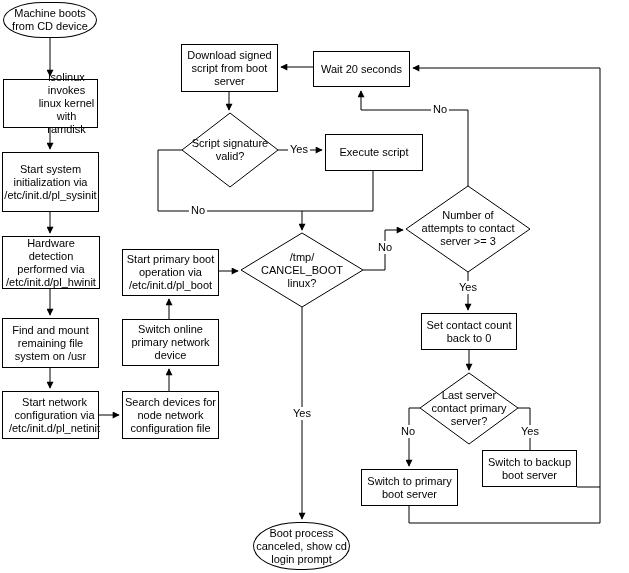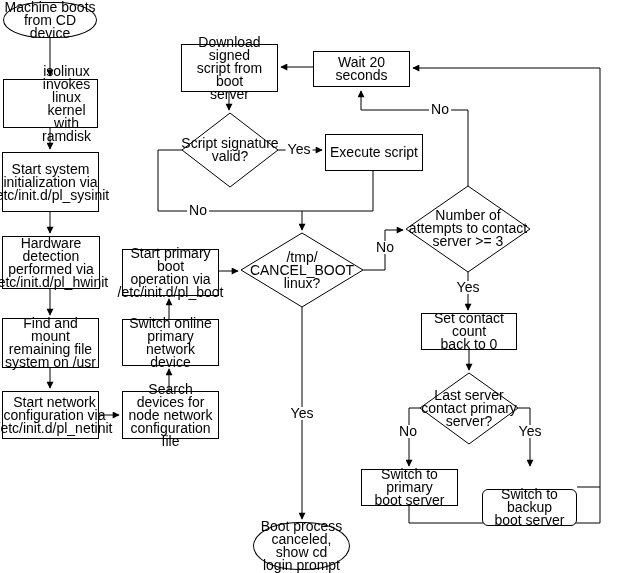--- a/index.html
+++ b/index.html
@@ -1,21 +1,21 @@
 <!DOCTYPE html>
 <html><head>
 <meta charset="utf-8">
 <style>
   html,body{margin:0;padding:0;background:#ffffff;}
   #canvas{
     position:relative;
     width:629px;height:573px;
     background:#ffffff;
     font-family:"Liberation Sans","DejaVu Sans",sans-serif;
-    font-size:14px;line-height:13px;color:#000;
+    font-size:11px;line-height:13px;color:#000;
     overflow:hidden;
   }
   #wires{position:absolute;left:0;top:0;}
   .node{
     position:absolute;
     display:flex;align-items:center;justify-content:center;
     text-align:center;
     white-space:pre-line;
     background:#ffffff;
     box-sizing:border-box;
@@ -131,21 +131,21 @@
   <div class="node box" style="left:181px;top:44px;width:97px;height:48px;">Download signed
 script from boot
 server</div>
   <div class="node box" style="left:313px;top:51px;width:97px;height:36px;">Wait 20 seconds</div>
   <div class="node box" style="left:325px;top:134px;width:98px;height:37px;">Execute script</div>
 
   <div class="node box" style="left:421px;top:313px;width:96px;height:37px;">Set contact count
 back to 0</div>
   <div class="node box" style="left:361px;top:469px;width:97px;height:37px;">Switch to primary
 boot server</div>
-  <div class="node box" style="left:482px;top:489px;width:95px;height:37px;border-radius:6px;">Switch to backup
+  <div class="node box" style="left:482px;top:450px;width:95px;height:37px;">Switch to backup
 boot server</div>
 
   <div class="dlabel" style="left:180px;top:136px;width:100px;height:28px;">Script signature
 valid?</div>
   <div class="dlabel" style="left:252px;top:250px;width:100px;height:41px;">/tmp/
 CANCEL_BOOT
 linux?</div>
   <div class="dlabel" style="left:408px;top:208px;width:120px;height:41px;">Number of
 attempts to contact
 server &gt;= 3</div>

